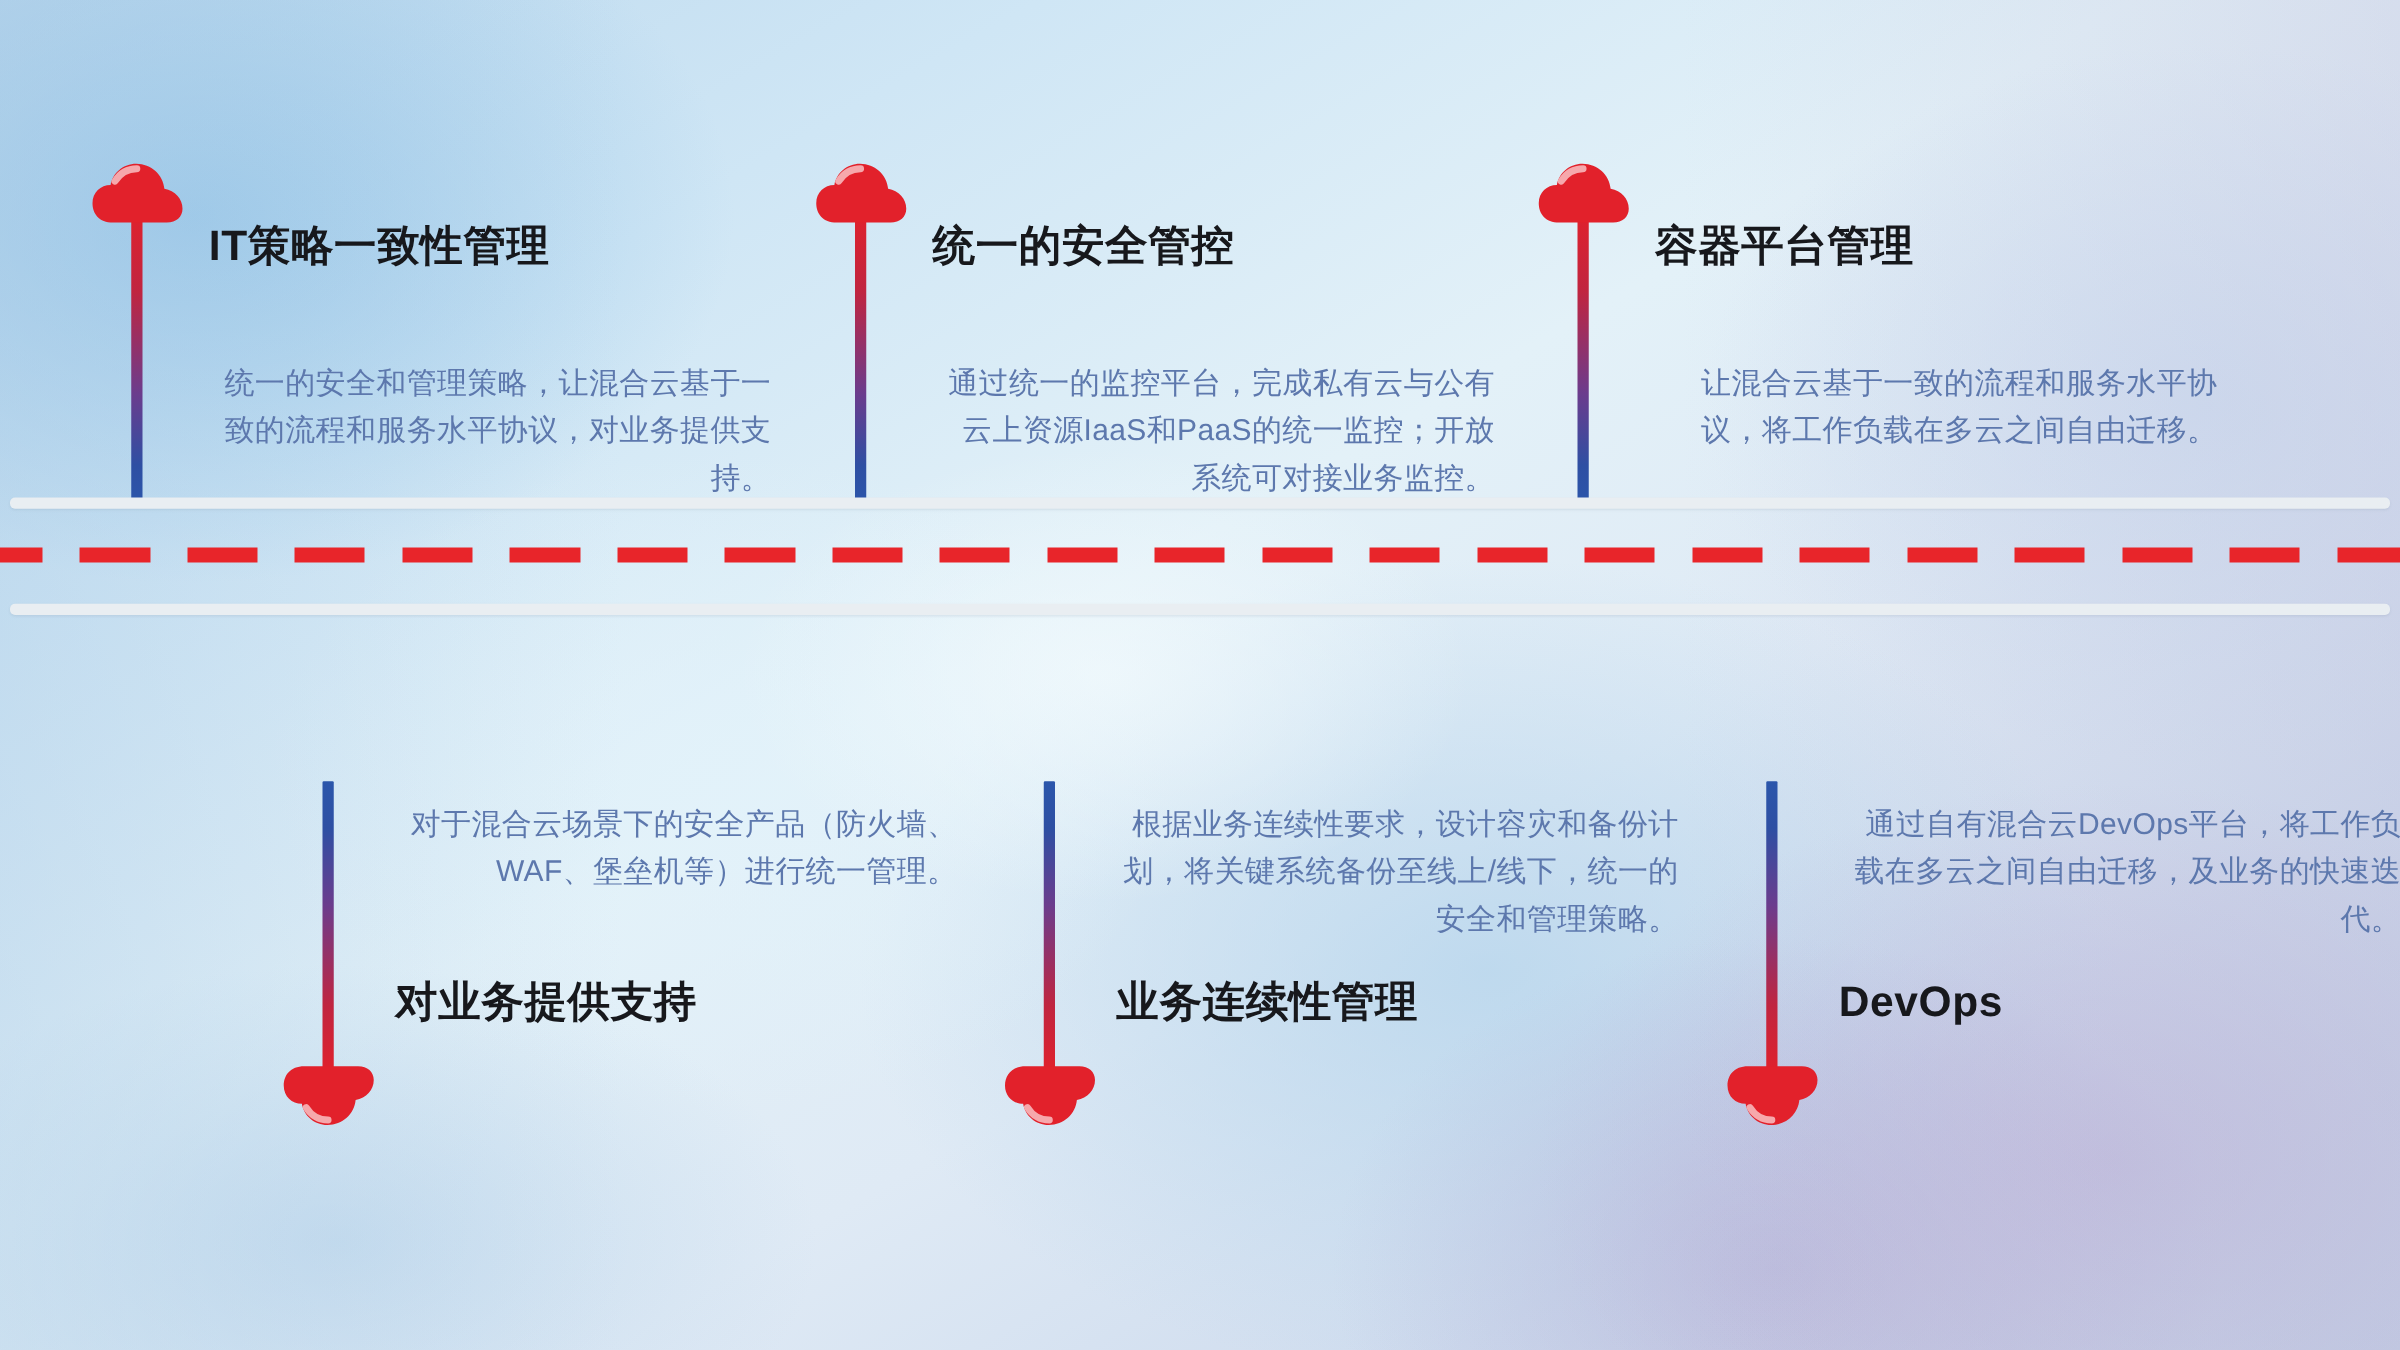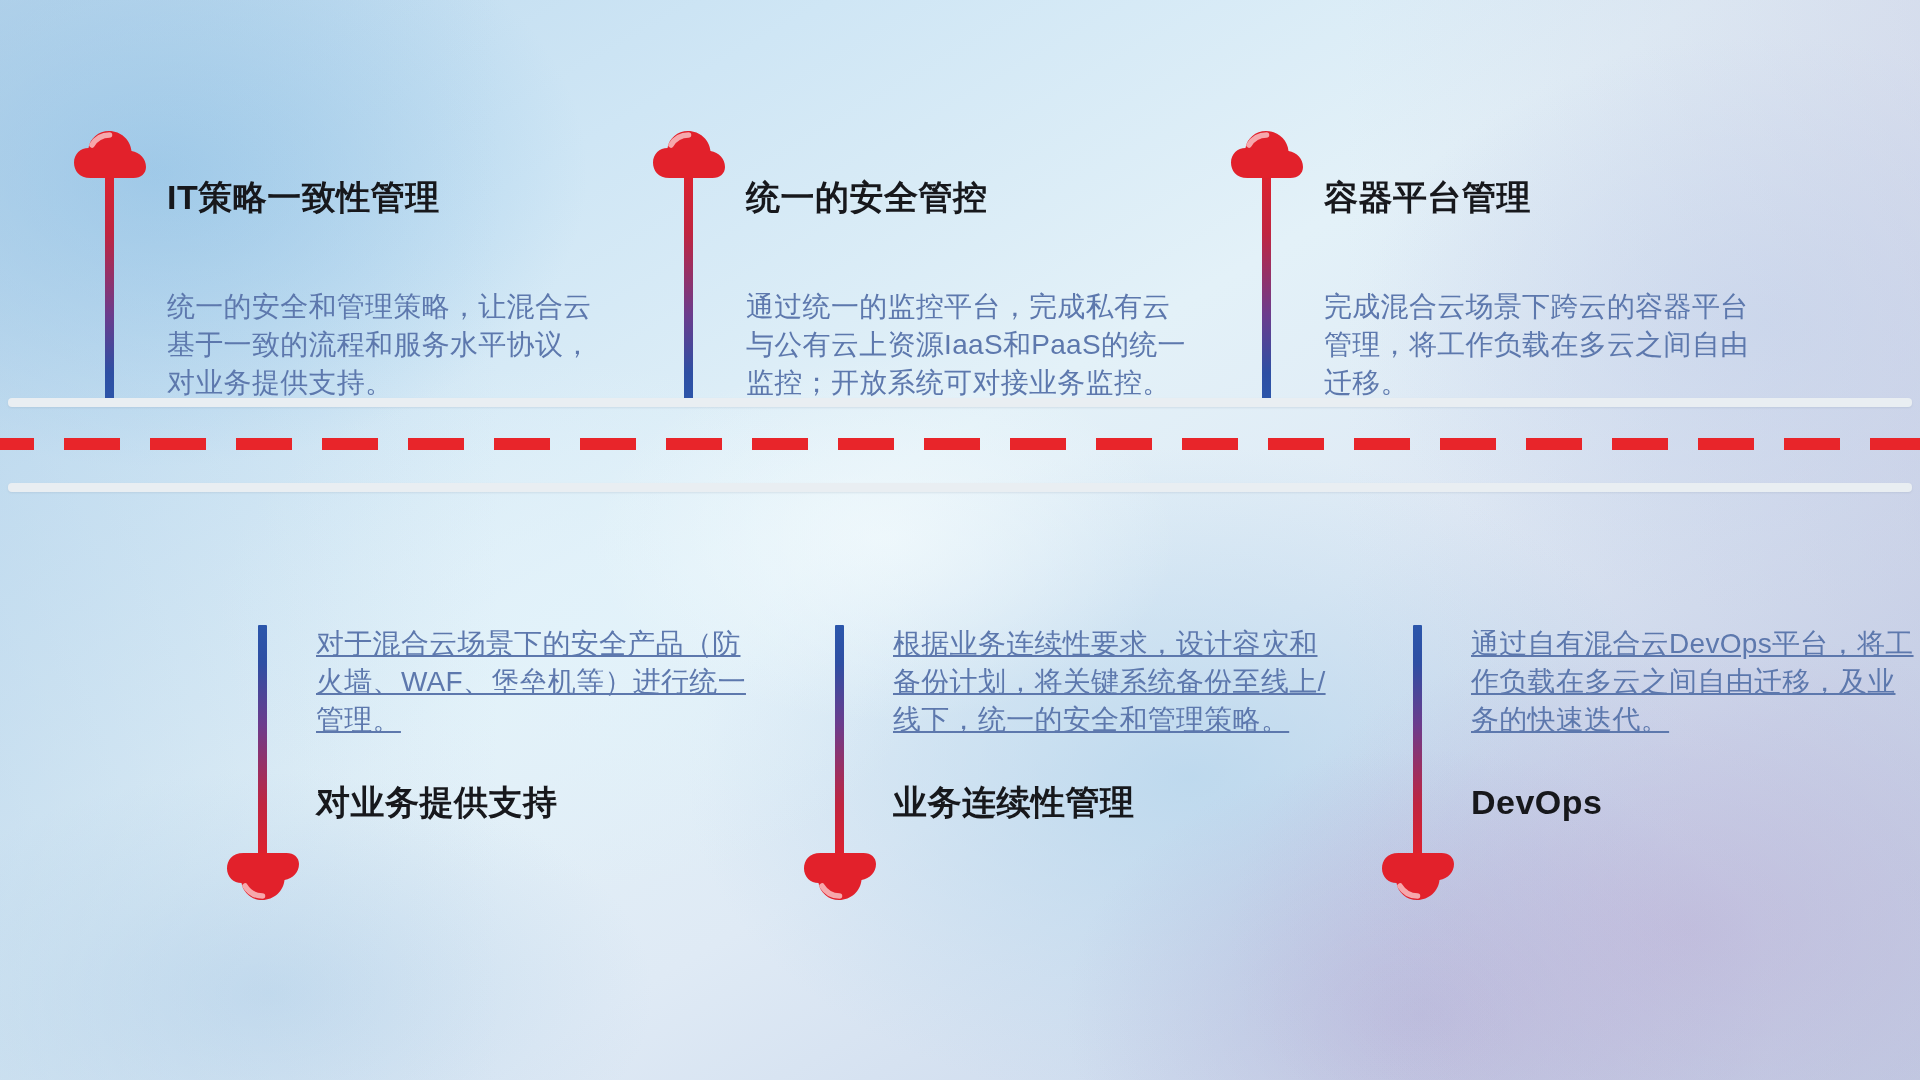--- a/index.html
+++ b/index.html
@@ -41,34 +41,34 @@
   .item { position:absolute; }
   .stem { position:absolute; width:9px; border-radius:1px; }
   .stem-down { background:linear-gradient(180deg,#e2212b 0%,#c02540 28%,#6b3c8d 62%,#2e4fa3 86%,#2b56ab 100%); }
   .stem-up   { background:linear-gradient(180deg,#2b56ab 0%,#2e4fa3 16%,#6b3c8d 42%,#c02540 76%,#e2212b 100%); }
 
   .cloud-pin { position:absolute; width:76px; height:56px; }
   .cloud-pin svg { display:block; width:100%; height:100%; }
 
   .title { position:absolute; font-size:34px; font-weight:700; color:#17181c;
            letter-spacing:0.5px; white-space:nowrap; line-height:1;text-align:right; }
-  .body { position:absolute; font-size:28px; line-height:38px; color:#5d78ad;
-          letter-spacing:0.3px; width:450px; }
+  .body { position:absolute; font-size:24px; line-height:38px; color:#5d78ad;
+          letter-spacing:0.3px; width:450px;text-align:right; }
 
   
   .top .stem { top:38px; height:240px; }
   .top .cloud-pin { top:0; left:-33px; }
   .top .title { top:52px; left:62px; }
   .top .body { top:160px; left:62px; }
 
   
   .bot .stem { top:0; height:236px; }
   .bot .cloud-pin { top:222px; left:-33px; }
   .bot .title { top:160px; left:58px; }
-  .bot .body { top:0px; left:58px;text-decoration:underline; }
+  .bot .body { top:16px; left:58px; }
 </style>
 </head>
 <body>
 
 <div id="bg">
   <div class="bg-layer bl1"></div>
   <div class="bg-layer bl2"></div>
   <div class="bg-layer bl3"></div>
   <div class="bg-layer bl4"></div>
 </div>
@@ -99,21 +99,21 @@
 
 <div class="item top" style="left:1262px; top:128px;">
   <div class="stem stem-down"></div>
   <div class="cloud-pin">
     <svg viewBox="0 0 76 56">
       <path d="M18.5 50 C7 50 2 42.5 2 34.5 C2 26 8.5 20 16.5 20 C18 10.5 26.5 3 37 3 C49 3 58.5 12 59.5 23 C68 24.5 74 31 74 39 C74 45.5 69 50 61.5 50 Z" fill="#e2212b"></path>
       <path d="M20 17 C24 10.5 30.5 7 37.5 7" stroke="#f6a8ac" stroke-width="5.5" stroke-linecap="round" fill="none"></path>
     </svg>
   </div>
   <div class="title">容器平台管理</div>
-  <div class="body">完成混合云场景下跨云的容器平台管理，将工作负载在多云之间自由迁移。</div>
+  <div class="body">让混合云基于一致的流程和服务水平协议，将工作负载在多云之间自由迁移。</div>
 </div>
 
 <div id="divider">
   <div class="rule rule-top"></div>
   <div class="dashes"></div>
   <div class="rule rule-bottom"></div>
 </div>
 
 <div class="item bot" style="left:258px; top:625px;">
   <div class="stem stem-up"></div>

